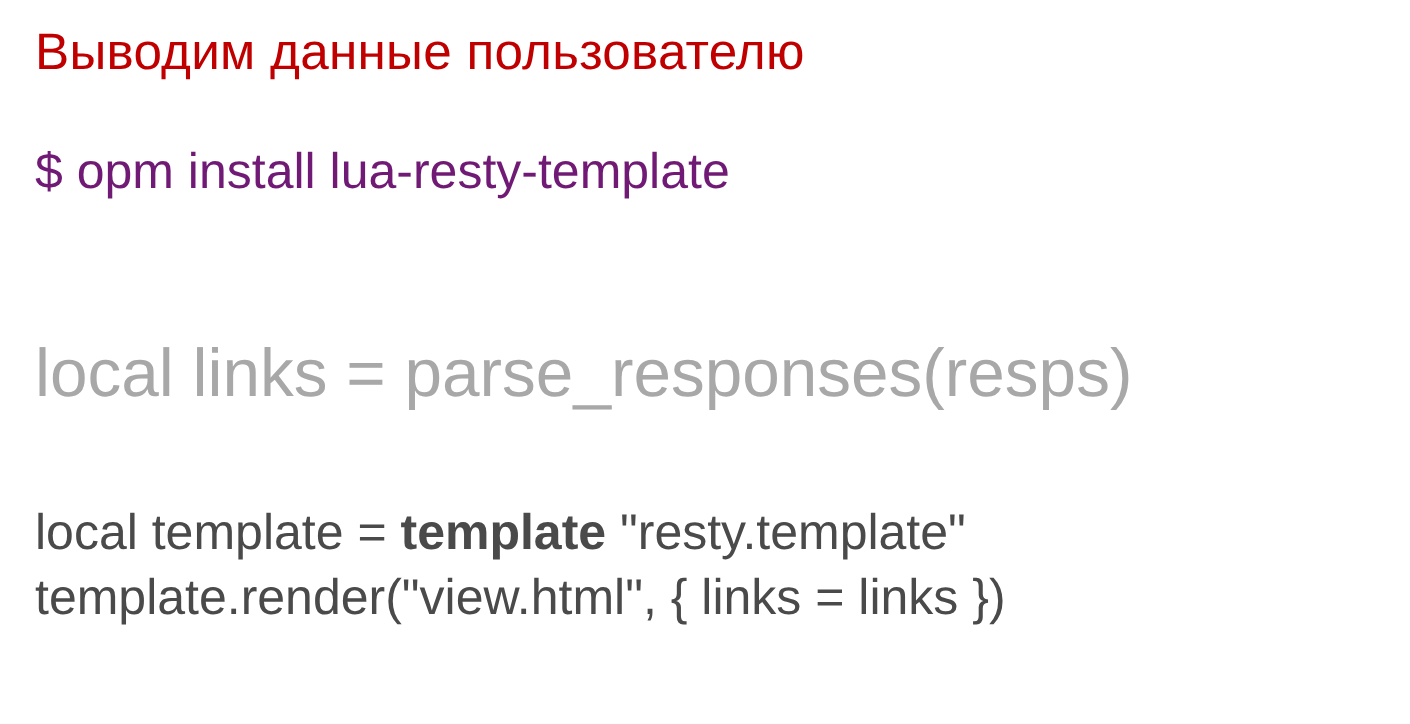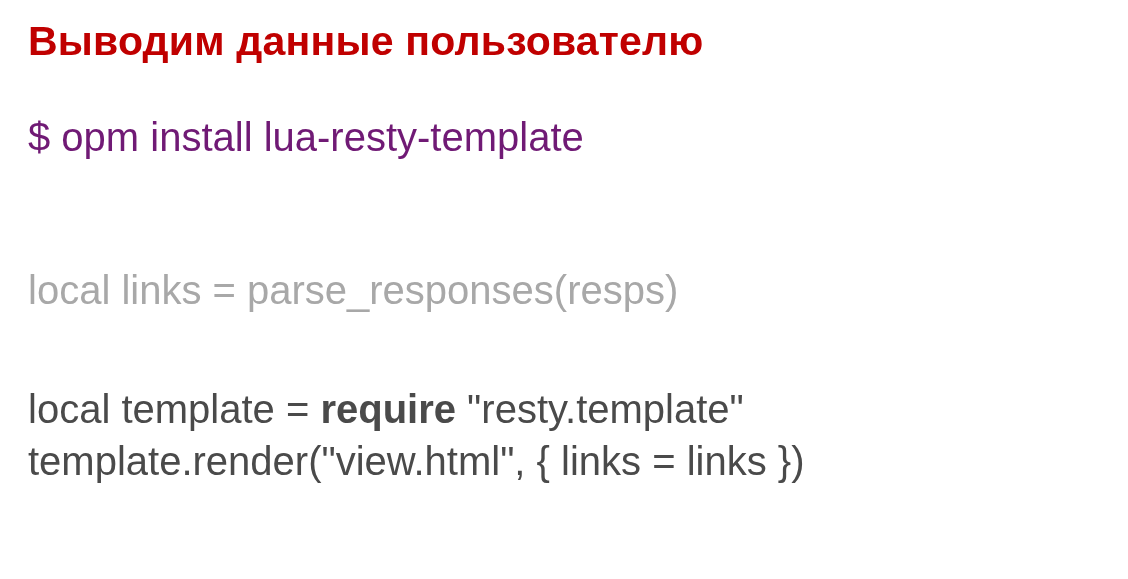--- a/index.html
+++ b/index.html
@@ -11,33 +11,33 @@
       width: 1128px;
       height: 579px;
       background: #ffffff;
       font-family: Arial, Helvetica, sans-serif;
       padding: 18px 28px;
       overflow: hidden;
     }
     .slide-title {
       color: #c00000;
       font-size: 41px;
-      font-weight: 700;
+      font-weight: 400;
       letter-spacing: 0.2px;
       margin-bottom: 50px;
     }
     .install-command {
       color: #701a75;
       font-size: 40px;
       font-weight: 400;
       margin-bottom: 108px;
     }
     .code-faded {
       color: #a8a8a8;
-      font-size: 40px;
+      font-size: 54px;
       font-weight: 400;
       margin-bottom: 70px;
     }
     .code-line {
       color: #4a4a4a;
       font-size: 40px;
       font-weight: 400;
       line-height: 1.3;
     }
     .code-line .keyword {
@@ -47,16 +47,16 @@
 </head>
 <body>
 
 <h1 class="slide-title">Выводим данные пользователю</h1>
 
 <div class="install-command">$ opm install lua-resty-template</div>
 
 <div class="code-faded">local links = parse_responses(resps)</div>
 
 <div class="code-line">
-  <span>local template = </span><span class="keyword">require</span><span> "resty.template"</span>
+  <span>local template = </span><span class="keyword">template</span><span> "resty.template"</span>
 </div>
 
 <div class="code-line">template.render("view.html", { links = links })</div>
 
 </body></html>

